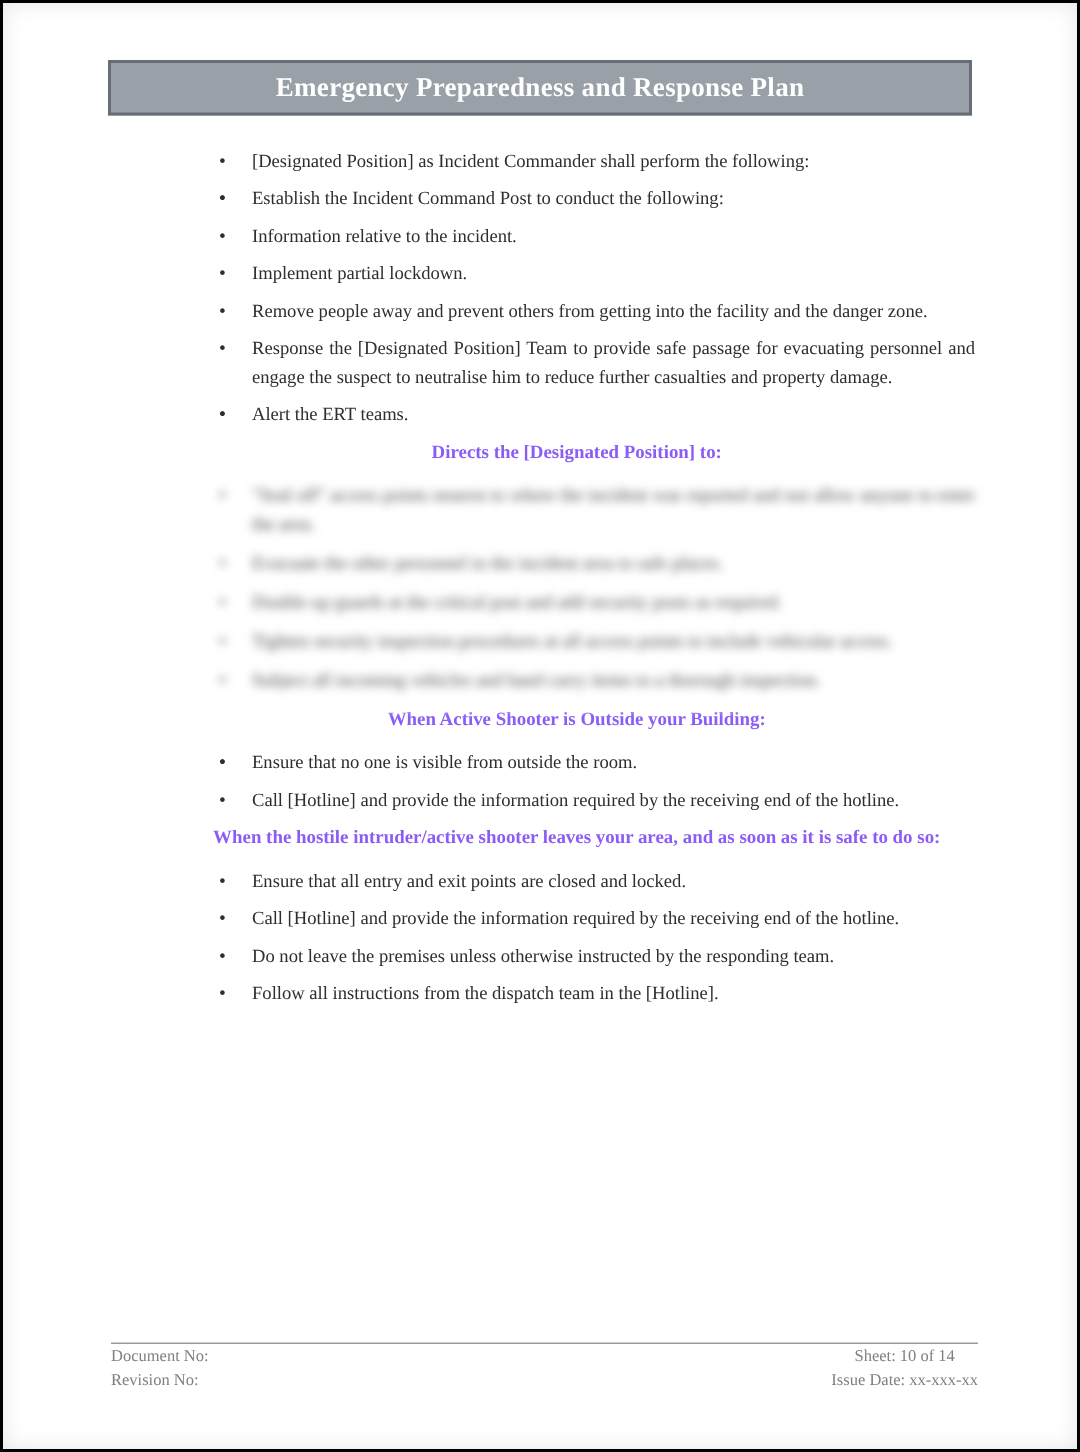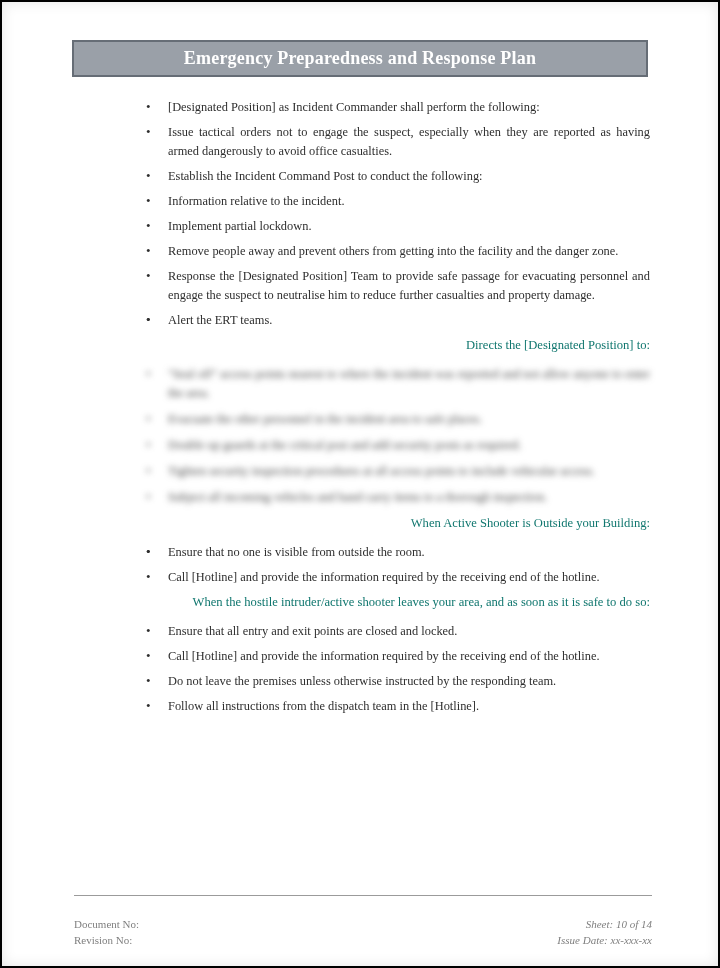--- a/index.html
+++ b/index.html
@@ -48,64 +48,64 @@
     position: absolute;
     left: 27px; top: -1px;
     font-size: 13px;
   }
   ul.bullets.blurred {
     filter: blur(3.2px);
     color: #4a4a4a;
   }
   ul.bullets.blurred li { margin-bottom: 7px; }
   .heading {
-    font-weight: normal;
-    color: #0f766e;
+    font-weight: bold;
+    color: #8b5cf6;
     margin: 5px 0 10px 0;
     position: relative;
     font-size: 12.6px;
     line-height: 19px;
-    text-align: right;
+    text-align: center;
   }
   .heading .smear {
     position: absolute;
     top: -4px; left: -12px; right: -12px;
     height: 8px;
     background: rgba(255,255,255,0.72);
     filter: blur(2px);
     pointer-events: none;
   }
   .footer {
     position: absolute;
     left: 72px; right: 66px;
     top: 893px;
     background: #ffffff;
     border-top: 1px solid #9b9b9b;
-    padding-top: 21px;
+    padding-top: 1px;
     display: flex;
     justify-content: space-between;
     font-size: 11px;
     line-height: 15.5px;
     color: #7f7f7f;
   }
-  .footer .col-right { text-align: right; font-style: italic; }
+  .footer .col-right { text-align: center; }
 </style>
 </head>
 <body>
 
 <div class="frame">
 
   <div class="banner">
     <span class="banner-title">Emergency Preparedness and Response Plan</span>
   </div>
 
   <div class="content">
       <ul class="bullets">
         <li><span class="dot">•</span><span class="txt">[Designated Position] as Incident Commander shall perform the following:</span></li>
-        <li><span class="dot">•</span><span class="txt">Issue tactical orders not to engage the suspect, especially when they are reported as having armed dangerously to avoid office casualties.</span></li>
+        <li><span class="dot">•</span></li>
         <li><span class="dot">•</span><span class="txt">Establish the Incident Command Post to conduct the following:</span></li>
         <li><span class="dot">•</span><span class="txt">Information relative to the incident.</span></li>
         <li><span class="dot">•</span><span class="txt">Implement partial lockdown.</span></li>
         <li><span class="dot">•</span><span class="txt">Remove people away and prevent others from getting into the facility and the danger zone.</span></li>
         <li><span class="dot">•</span><span class="txt">Response the [Designated Position] Team to provide safe passage for evacuating personnel and engage the suspect to neutralise him to reduce further casualties and property damage.</span></li>
         <li><span class="dot">•</span></li>
         <li><span class="dot">•</span><span class="txt">Alert the ERT teams.</span></li>
       </ul>
       <div class="heading">Directs the [Designated Position] to:</div>
       <ul class="bullets blurred">

